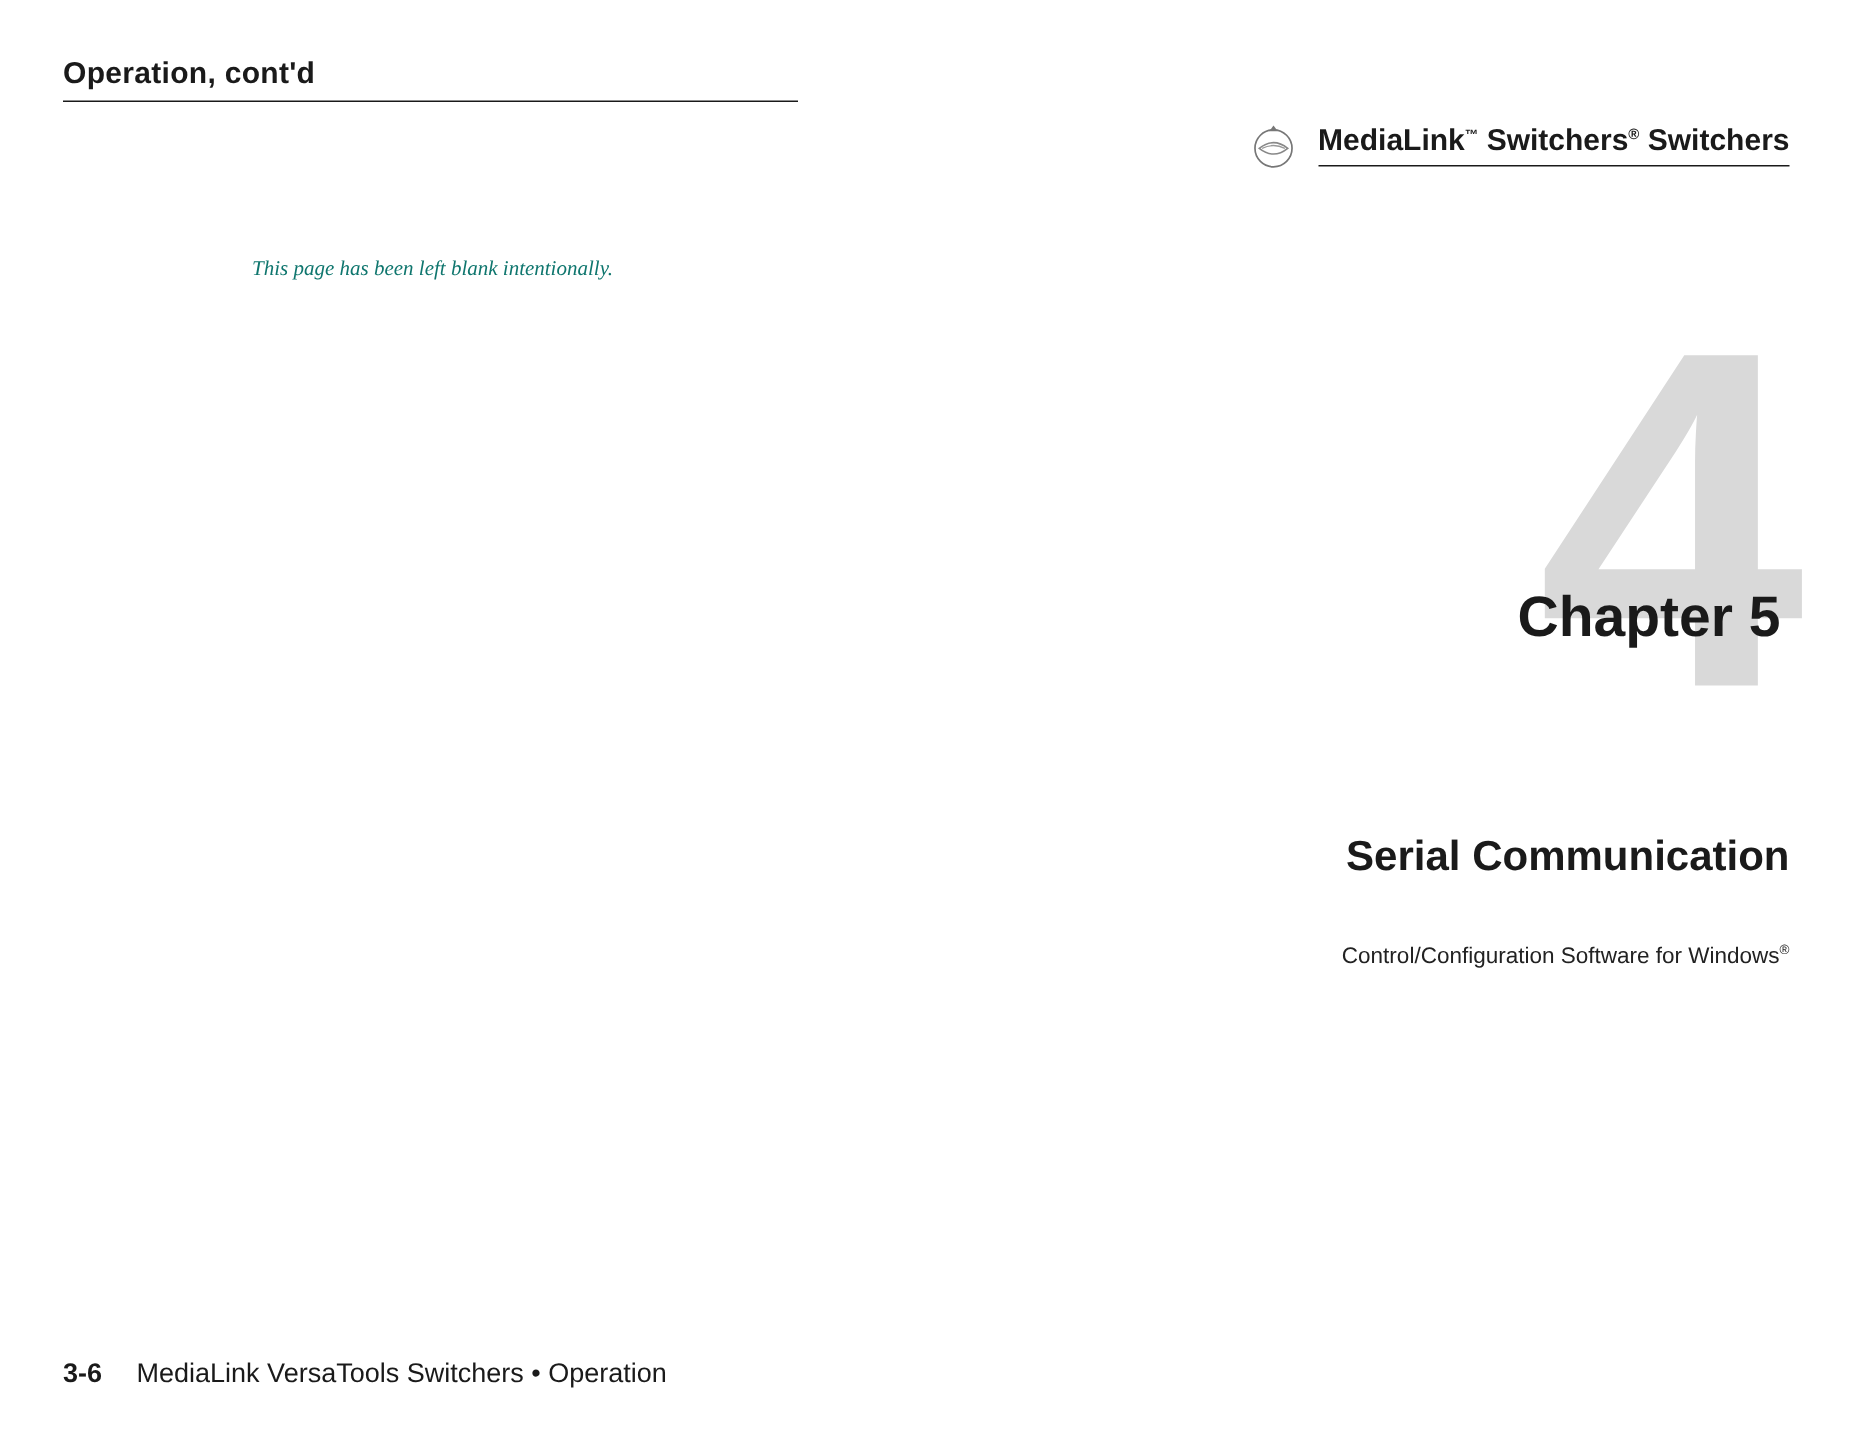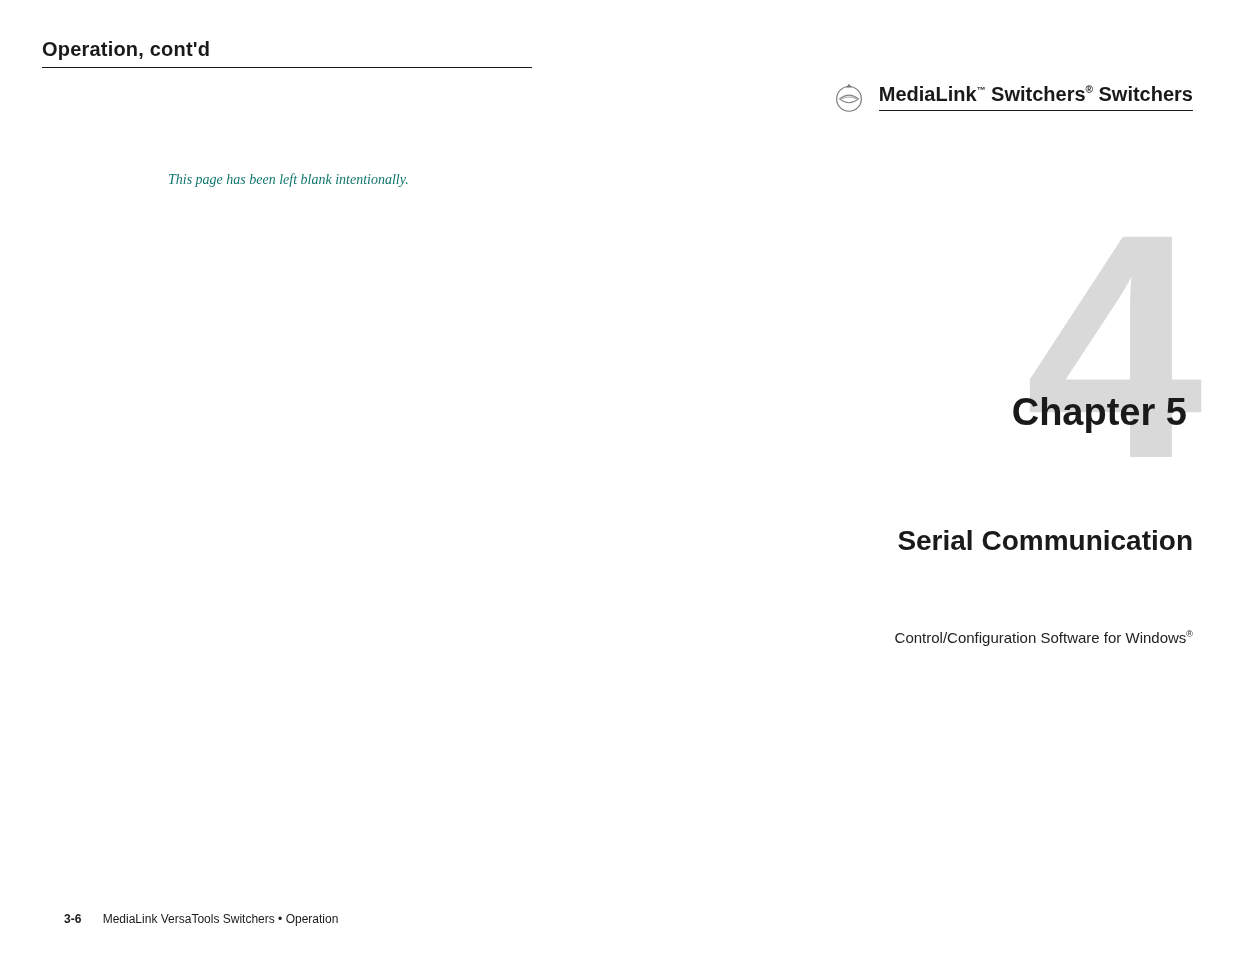--- a/index.html
+++ b/index.html
@@ -46,22 +46,21 @@
     top: 172px;
     font-style: italic;
     font-family: "Palatino Linotype", "Book Antiqua", Georgia, serif;
     font-size: 14px;
     color: #0f766e;
   }
   .left-footer {
     position: absolute;
     left: 42px;
     bottom: 28px;
-    font-size: 12px;
-    margin-left: 22px;
+    font-size: 18px;
   }
   .left-footer .pagenum {
     font-weight: 700;
     margin-right: 18px;
   }
   .left-footer .foottext { font-weight: 500; }
 
   
   .right-header {
     position: absolute;
@@ -107,21 +106,21 @@
     bottom: 48px;
     font-size: 38px;
     font-weight: 800;
     color: #1a1a1a;
     white-space: nowrap;
   }
 
   .section-title {
     position: absolute;
     right: 42px;
-    top: 525px;
+    top: 555px;
     font-size: 28px;
     font-weight: 800;
     text-align: right;
   }
   .sub-list {
     position: absolute;
     right: 42px;
     top: 620px;
     text-align: right;
     font-size: 15px;

